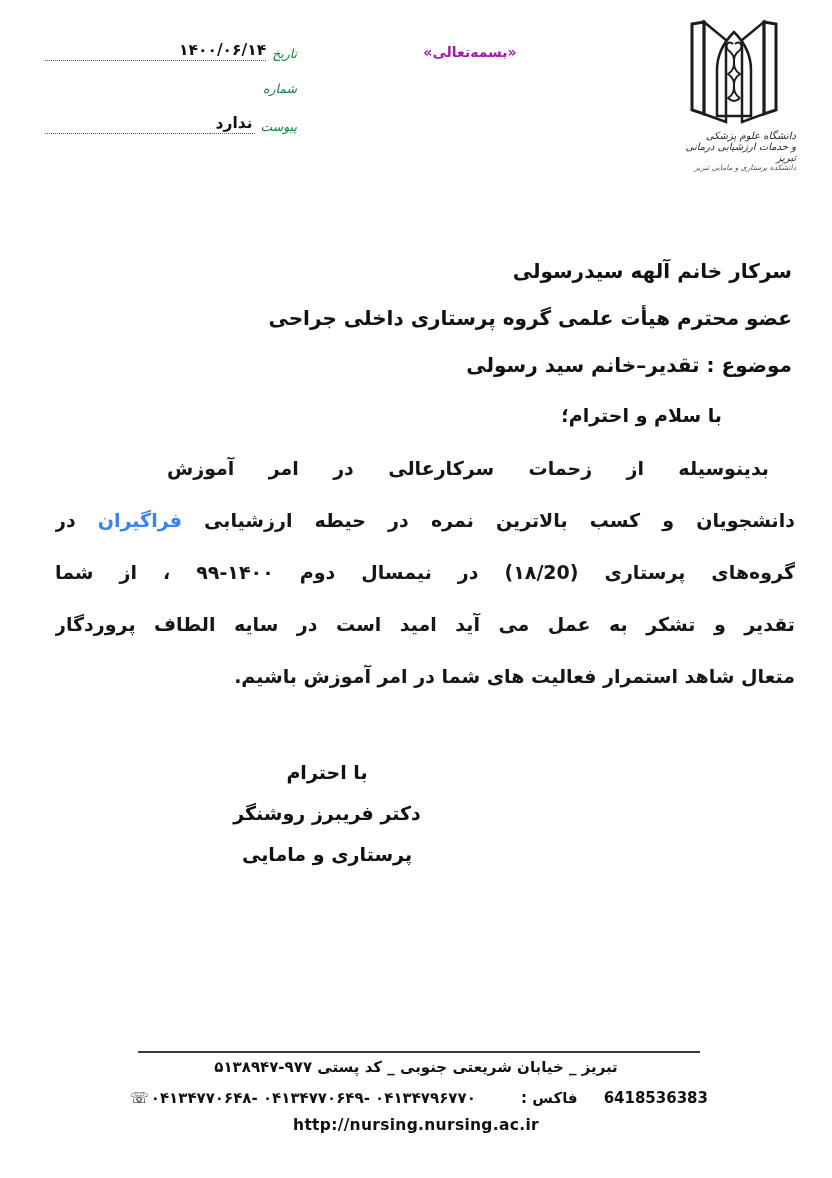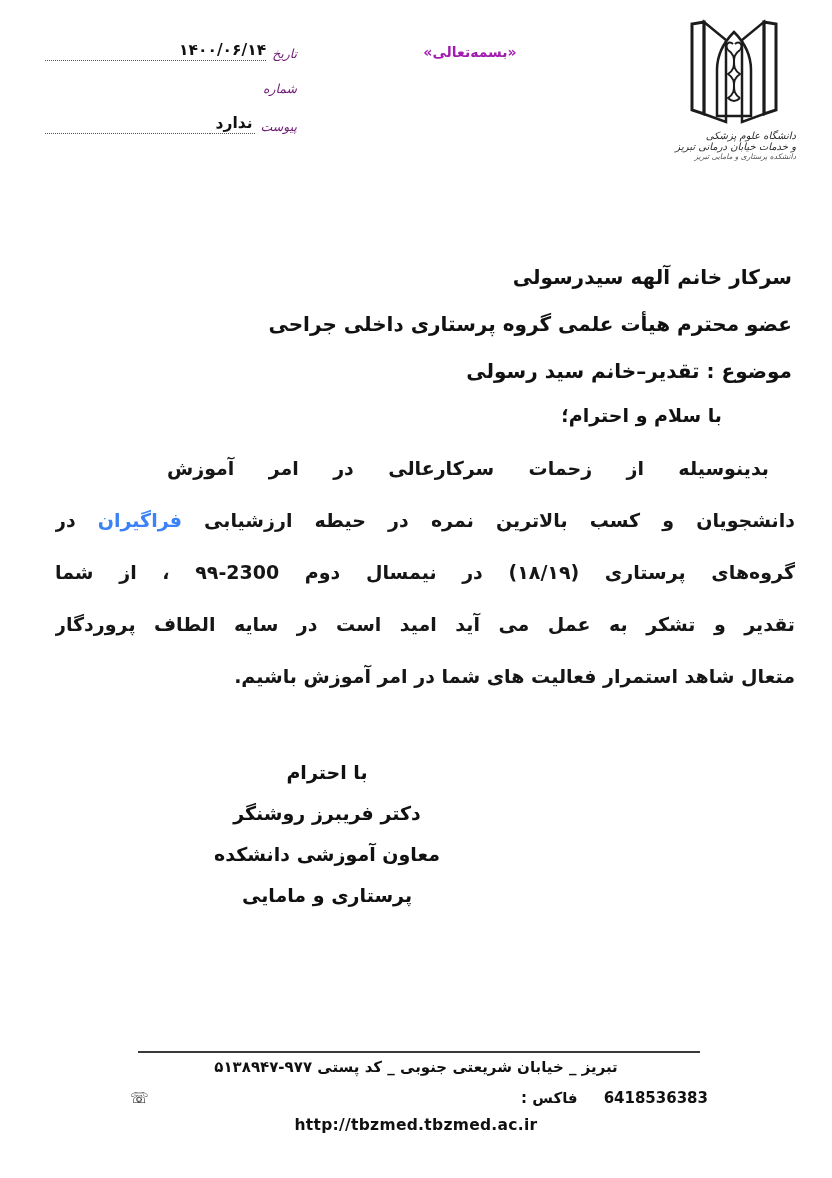--- a/index.html
+++ b/index.html
@@ -4,35 +4,35 @@
 <style>
   html,body{margin:0;padding:0;background:#e8e8e8;}
   .page{
     position:relative;width:832px;height:1178px;background:#ffffff;
     font-family:"DejaVu Sans", sans-serif;color:#111;overflow:hidden;margin:0 auto;
   }
   
   .meta{position:absolute;left:45px;top:26px;width:252px;}
   .meta-row{display:flex;direction:rtl;align-items:flex-end;height:35px;}
   .meta-row.attach{margin-top:3px;}
-  .meta-label{font-size:12.5px;font-weight:500;font-style:italic;color:#701a75;
+  .meta-label{font-size:12.5px;font-weight:500;font-style:italic;color:#15803d;
     padding-left:6px;white-space:nowrap;}
   .meta-value{flex:1;font-weight:bold;font-size:15.5px;text-align:right;
     border-bottom:1.5px dotted #555;direction:ltr;padding-bottom:1px;white-space:nowrap;}
   .meta-value-word{font-weight:bold;font-size:15.5px;border-bottom:1.5px dotted #555;
     padding:0 2px 1px 6px;}
   .meta-fill{flex:1;border-bottom:1.5px dotted #555;height:1px;align-self:flex-end;margin-bottom:0;}
   
   .bismillah{position:absolute;left:410px;top:44px;width:120px;text-align:center;
     direction:rtl;font-size:14px;font-weight:bold;color:#a21caf;}
   
   .logo{position:absolute;left:672px;top:10px;width:124px;height:172px;}
   .logo-caption{direction:rtl;text-align:right;font-style:italic;color:#2b2b2b;}
   
-  .recipient{position:absolute;right:40px;top:254px;direction:rtl;text-align:right;
+  .recipient{position:absolute;right:40px;top:248px;direction:rtl;text-align:right;
     font-size:20px;font-weight:bold;line-height:47px;white-space:nowrap;}
   
   .salutation{position:absolute;right:110px;top:404px;direction:rtl;
     font-size:19px;font-weight:bold;text-align:right;}
   
   .body-text{position:absolute;left:55px;top:442px;width:740px;direction:rtl;
     font-size:19px;font-weight:bold;color:#161616;}
   .body-line{height:52px;line-height:52px;text-align:justify;text-align-last:justify;
     overflow:hidden;white-space:nowrap;}
   .body-line.first{padding-right:26px;padding-left:112px;}
@@ -86,50 +86,50 @@
       <path d="M104 14 L104 100 L92 104 L92 12 Z" fill="none" stroke="#1c1c1c" stroke-width="3"></path>
       <path d="M92 12 L70 30 L70 112 L92 104 Z" fill="none" stroke="#1c1c1c" stroke-width="2.5"></path>
 
       <path d="M62 22 C52 32 45 44 45 60 L45 106 L79 106 L79 60 C79 44 72 32 62 22 Z" fill="none" stroke="#1c1c1c" stroke-width="2.5"></path>
 
       <path d="M56 40 C68 48 56 56 68 64 C56 72 68 80 56 88 C60 92 64 92 68 88" fill="none" stroke="#1c1c1c" stroke-width="2"></path>
       <path d="M68 40 C56 48 68 56 56 64 C68 72 56 80 68 88" fill="none" stroke="#1c1c1c" stroke-width="2"></path>
       <path d="M56 40 C52 35 57 30 61 34 M68 40 C72 35 67 30 63 34" fill="none" stroke="#1c1c1c" stroke-width="2"></path>
     </svg>
     <div class="logo-caption" style="font-size:10px;margin-top:-56px;">دانشگاه علوم پزشکی</div>
-    <div class="logo-caption" style="font-size:10px;">و خدمات خیابان درمانی تبریز</div>
+    <div class="logo-caption" style="font-size:10px;">و خدمات ارزشیابی درمانی تبریز</div>
     <div class="logo-caption" style="font-size:7.5px;color:#555;">دانشکده پرستاری و مامایی تبریز</div>
   </div>
 
   <div class="recipient">
     <div>سرکار خانم آلهه سیدرسولی</div>
     <div>عضو محترم هیأت علمی گروه پرستاری داخلی جراحی</div>
     <div>موضوع : تقدیر–خانم سید رسولی</div>
   </div>
 
   <div class="salutation">با سلام و احترام؛</div>
 
   <div class="body-text">
     <div class="body-line first"><span>بدینوسیله از زحمات سرکارعالی در امر آموزش</span></div>
     <div class="body-line"><span>دانشجویان و کسب بالاترین نمره در حیطه ارزشیابی </span><span class="red-word">فراگیران</span><span> در</span></div>
-    <div class="body-line"><span>گروه‌های پرستاری (۱۸/۱۹) در نیمسال دوم 2300-۹۹ ، از شما</span></div>
+    <div class="body-line"><span>گروه‌های پرستاری (۱۸/20) در نیمسال دوم ۱۴۰۰-۹۹ ، از شما</span></div>
     <div class="body-line"><span>تقدیر و تشکر به عمل می آید امید است در سایه الطاف پروردگار</span></div>
     <div class="body-line last"><span>متعال شاهد استمرار فعالیت های شما در امر آموزش باشیم.</span></div>
   </div>
 
   <div class="signature">
     <div>با احترام</div>
     <div>دکتر فریبرز روشنگر</div>
-    <div>معاون آموزشی دانشکده</div>
     <div>پرستاری و مامایی</div>
   </div>
 
   <div class="footer-rule"></div>
   <div class="footer-address">تبریز _ خیابان شریعتی جنوبی _ کد پستی ۹۷۷-۵۱۳۸۹۴۷</div>
   <div class="footer-phones">
     <span class="fax-icon">☏</span>
+    <span class="phone-numbers">۰۴۱۳۴۷۷۰۶۴۸- ۰۴۱۳۴۷۷۰۶۴۹- ۰۴۱۳۴۷۹۶۷۷۰</span>
     <span class="spacer"></span>
     <span class="fax-label">فاکس :</span>
     <span class="fax-number">6418536383</span>
   </div>
-  <div class="footer-website">http://tbzmed.tbzmed.ac.ir</div>
+  <div class="footer-website">http://nursing.nursing.ac.ir</div>
 
 </div>
 
 </body></html>

